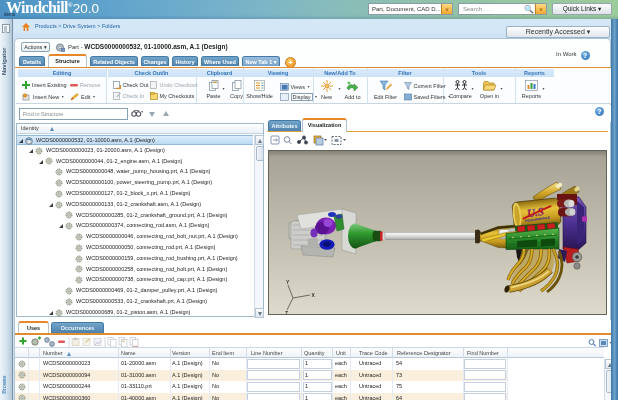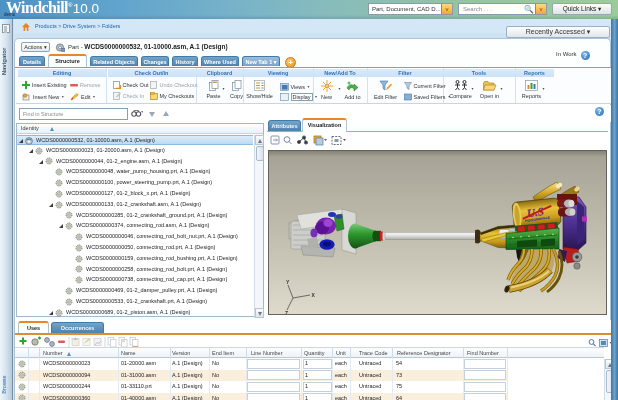--- a/index.html
+++ b/index.html
@@ -145,21 +145,21 @@
         <span class="txt">Part, Document, CAD D...</span>
         <span class="vbtn">v</span>
       </div>
   <div id="search" class="bannerbox">
         <span class="txt">Search . . .</span>
         <span class="mag">🔍</span>
         <span class="vbtn">v</span>
       </div>
   <div id="qlinks">Quick Links ▾</div>
 </div>
-<div id="logo">Windchill<sup>®</sup><span class="ver">10.0</span></div>
+<div id="logo">Windchill<sup>®</sup><span class="ver">20.0</span></div>
 <div id="demo">demo</div>
 <div id="sidebar">
   <div id="sbicon"></div>
   <div id="sbnav">Navigator</div>
   <div id="sbbrowse">Browse</div>
 </div>
 <div id="crumbbar">
   <svg id="home" viewBox="0 0 10 10">
         <path d="M5 0 L10 5 L8 5 L8 10 L6 10 L6 6 L4 6 L4 10 L2 10 L2 5 L0 5 Z" fill="#e8821e"></path>
       </svg>

